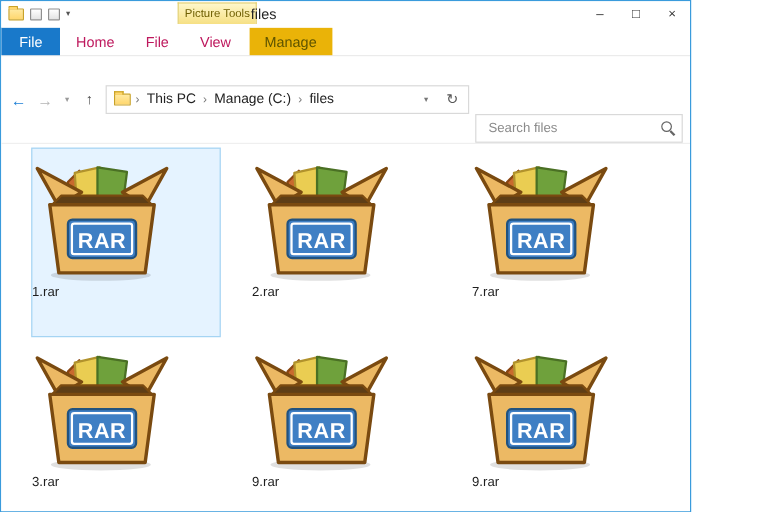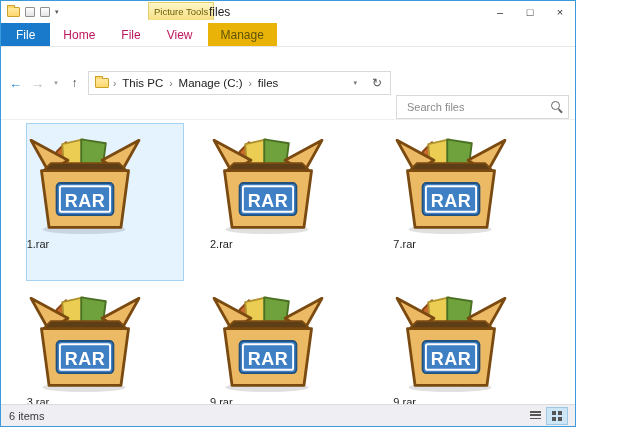--- a/index.html
+++ b/index.html
@@ -191,25 +191,14 @@
     <div class="file-item">
       <svg class="rar-icon" viewBox="0 0 120 112">
         <use href="#rar-box"></use>
         <text class="rar-text" x="60" y="82">RAR</text>
       </svg>
       <div class="file-label">9.rar</div>
     </div>
 
   </div>
 
-  <div class="statusbar">
-    <span>6 items</span>
-    <div class="view-toggles">
-      <span class="view-btn">
-          <span class="icon-lines"></span>
-        </span>
-      <span class="view-btn active">
-          <span class="icon-grid"></span>
-        </span>
-    </div>
-  </div>
 
 </div>
 
 </body></html>

